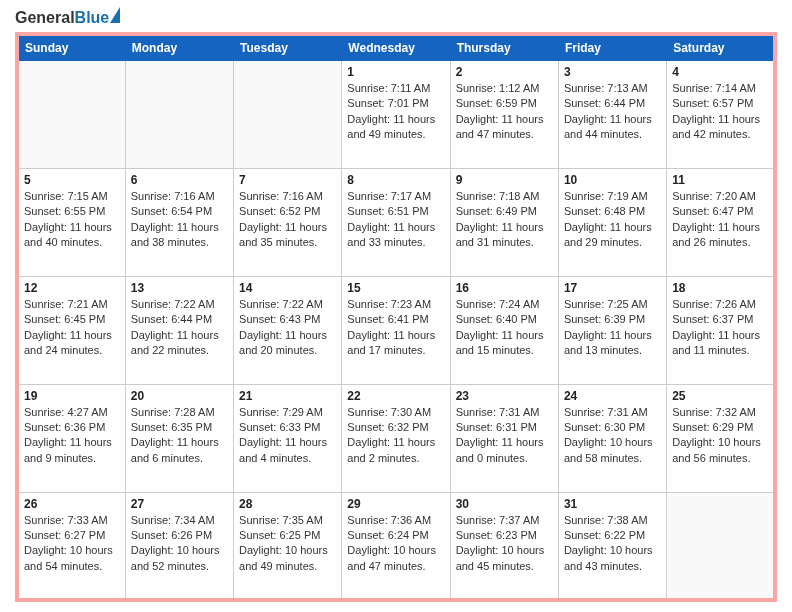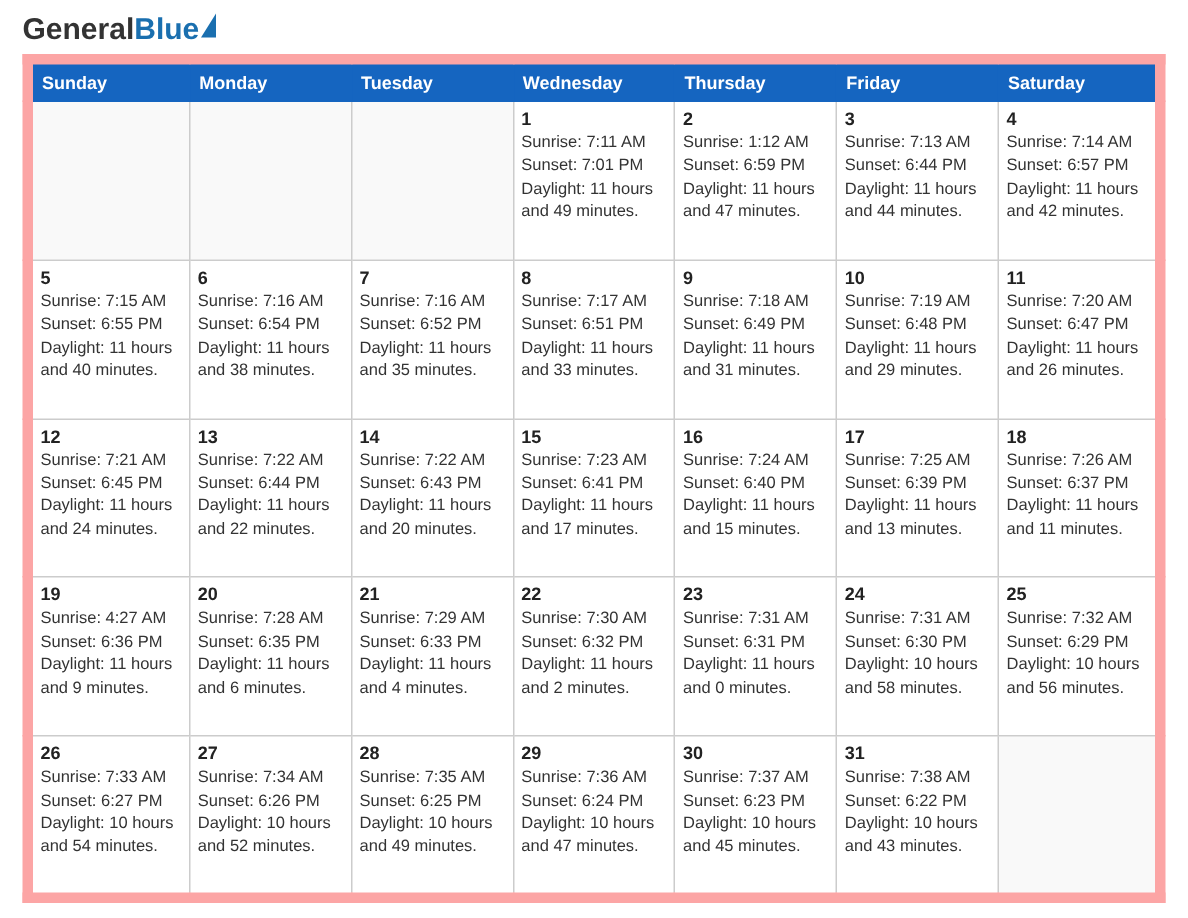--- a/index.html
+++ b/index.html
@@ -36,21 +36,21 @@
       font-weight: bold;
       color: #222;
     }
     .title-block h2 {
       font-size: 14px;
       font-weight: normal;
       color: #444;
     }
     .calendar {
       flex: 1;
-      border: 7px solid #fca5a5;
+      border: 4px solid #fca5a5;
       border-collapse: collapse;
       width: 100%;
       table-layout: fixed;
     }
     .calendar th {
       background: #1565C0;
       color: #fff;
       text-align: left;
       padding: 5px 6px;
       font-size: 12px;
@@ -78,21 +78,21 @@
       line-height: 1.4;
     }
     .empty {
       background: #f9f9f9;
     }
     .logo-row {
       display: flex;
       align-items: center;
     }
     .logo-name {
-      font-size: 20px;
+      font-size: 16px;
       font-weight: bold;
       line-height: 1;
     }
     .logo-triangle {
       display: inline-block;
       width: 0;
       height: 0;
       border-left: 10px solid transparent;
       border-bottom: 16px solid #1a6faf;
       margin-left: 1px;

